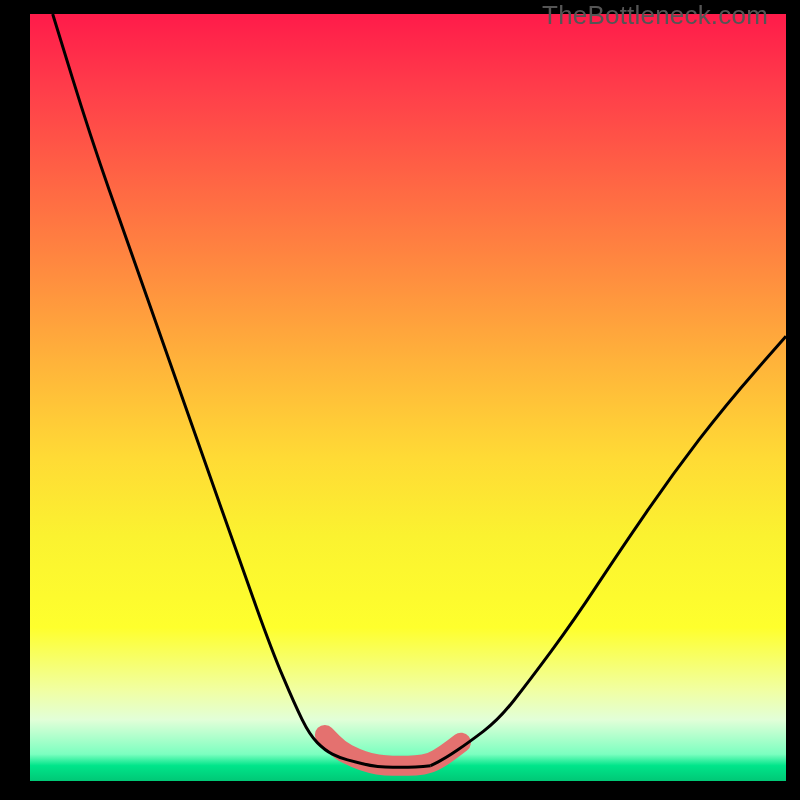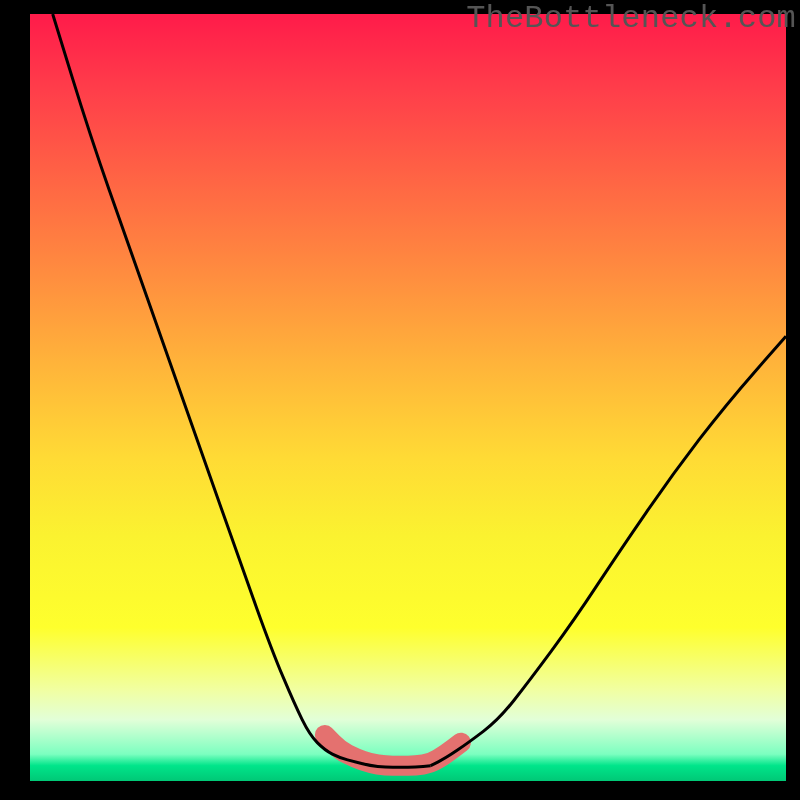--- a/index.html
+++ b/index.html
@@ -34,27 +34,26 @@
       #f1ffa0 88%,
       #e2ffd8 92%,
       #7cffc0 96.5%,
       #00e58a 98%,
       #00c876 100%
     );
   }
   .watermark {
     position: absolute;
     top: 0px;
-    right: 4px;
+    right: 32px;
     color: #555;
-    font-size: 32px;
+    font-size: 26px;
     font-weight: 500;
     letter-spacing: 0.2px;
     user-select: none;
-    font-family: Liberation Mono, monospace;
   }
   svg.curve {
     position: absolute;
     left: 0; top: 0;
     width: 756px;
     height: 767px;
   }
 </style>
 </head>
 <body>

